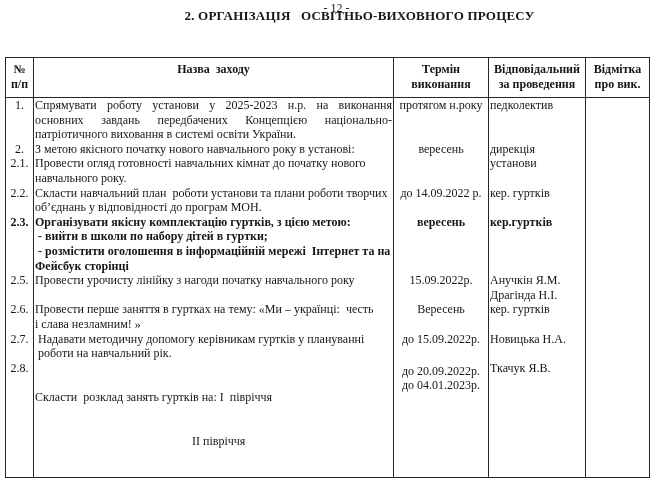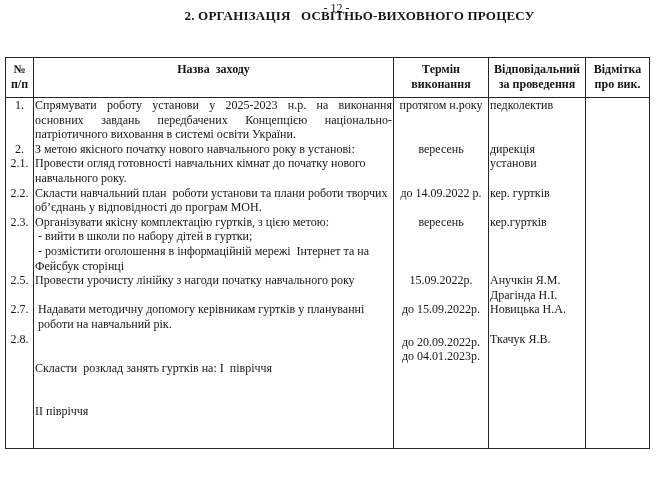--- a/index.html
+++ b/index.html
@@ -37,28 +37,28 @@
   table.main tr.last td{border-bottom:1.5px solid #262626;}
   td.num{text-align:center;}
   td.name{text-align:left;padding-left:5px;padding-right:3px;}
   td.name.justify{text-align:justify;}
   td.term{text-align:center;}
   td.resp{text-align:left;}
   td.mark{text-align:center;}
   .r1 td{padding-top:3px;padding-bottom:12px;}
   .r2 td{padding-bottom:0;}
   .r3 td{padding-bottom:12px;}
-  .r4 td{padding-bottom:12px;}
+  .r4 td{padding-bottom:12px;font-weight:bold;}
   .r5 td{padding-bottom:13px;}
   .r6 td{padding-bottom:2px;margin-left:24px;}
   .r7 td{padding-bottom:12px;}
   .r8 td{padding-bottom:10px;margin-top:39px;}
   .r9 td{padding-bottom:2px;}
   .r9 td.term{padding-top:3px;}
-  .indent2{}
+  .indent2{margin-left:157px;}
 </style>
 </head>
 <body>
 
 <div class="page-num">- 12 -</div>
 <div class="doc-title">2. ОРГАНІЗАЦІЯ   ОСВІТНЬО-ВИХОВНОГО ПРОЦЕСУ</div>
 
 <table class="main">
   <colgroup>
     <col style="width:28px">
@@ -115,20 +115,28 @@
       <td class="mark"></td>
     </tr>
     <tr class="r6">
       <td class="num">2.5.</td>
       <td class="name">Провести урочисту лінійку з нагоди початку навчального року</td>
       <td class="term">15.09.2022р.</td>
       <td class="resp">Анучкін Я.М.
 Драгінда Н.І.</td>
       <td class="mark"></td>
     </tr>
+    <tr class="r7">
+      <td class="num">2.6.</td>
+      <td class="name">Провести перше заняття в гуртках на тему: «Ми – українці:  честь
+і слава незламним! »</td>
+      <td class="term">Вересень</td>
+      <td class="resp">кер. гуртків</td>
+      <td class="mark"></td>
+    </tr>
     <tr class="r8">
       <td class="num">2.7.</td>
       <td class="name"> Надавати методичну допомогу керівникам гуртків у плануванні
  роботи на навчальний рік.</td>
       <td class="term">до 15.09.2022р.</td>
       <td class="resp">Новицька Н.А.</td>
       <td class="mark"></td>
     </tr>
     <tr class="r9 last">
       <td class="num">2.8.</td>

